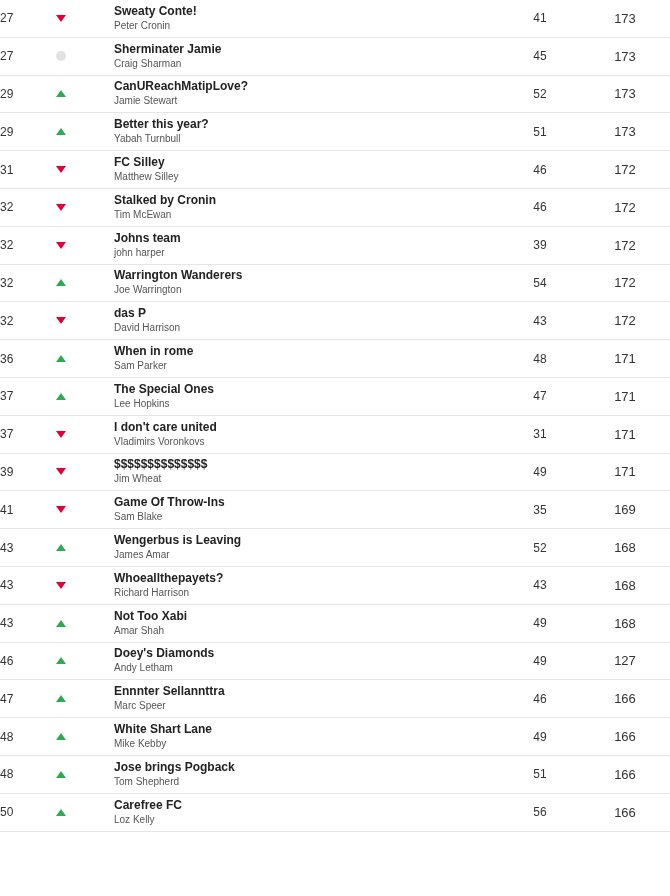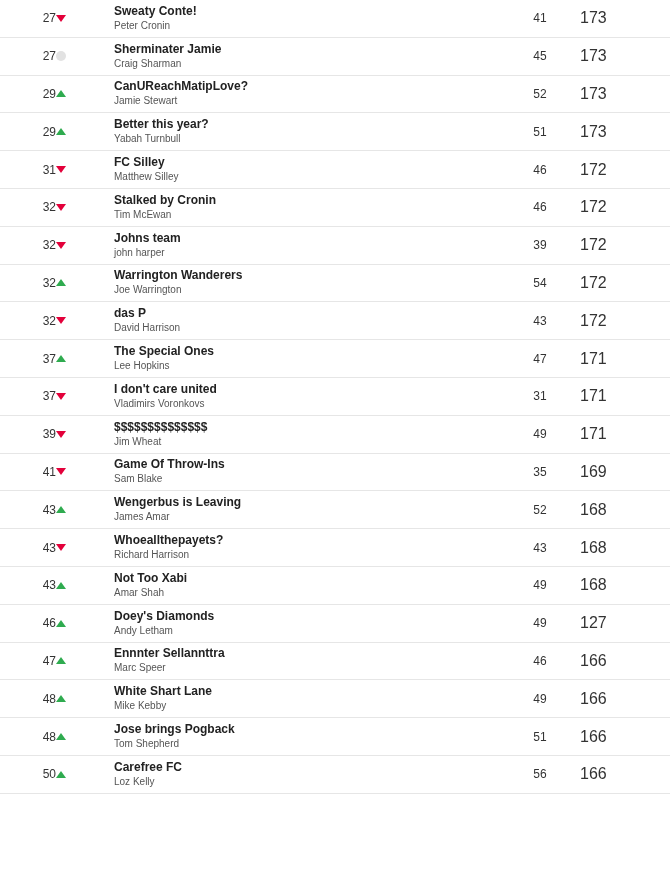--- a/index.html
+++ b/index.html
@@ -31,21 +31,21 @@
   .col-rank   { width: 56px;  }
   .col-move   { width: 58px;  }
   .col-team   { width: 386px; }
   .col-pts    { width: 80px;  }
   .col-total  { width: 90px;  }
 
   .rank {
     font-size: 12px;
     color: #333;
     padding-left: 10px;
-    text-align: right;
+    text-align: left;
     white-space: nowrap;
   }
   .move {
     text-align: left;
     padding-left: 0px;
     line-height: 0;
   }
   .arrow {
     display: inline-block;
     width: 0;
@@ -82,23 +82,23 @@
   }
   .team-cell {
     padding-left: 2px;
   }
   .pts {
     font-size: 12px;
     color: #333;
     text-align: center;
   }
   .total {
-    font-size: 16px;
+    font-size: 13px;
     color: #333;
-    text-align: left;
+    text-align: center;
   }
 </style>
 </head>
 <body>
 
 <table class="league-table">
   <colgroup>
     <col class="col-rank">
     <col class="col-move">
     <col class="col-team">
@@ -190,20 +190,30 @@
         <td class="rank">32</td>
         <td class="move"><span class="arrow down"></span></td>
         <td class="team-cell">
           <div class="team-name">das P</div>
           <div class="manager-name">David Harrison</div>
         </td>
         <td class="pts">43</td>
         <td class="total">172</td>
       </tr>
       <tr>
+        <td class="rank">36</td>
+        <td class="move"><span class="arrow up"></span></td>
+        <td class="team-cell">
+          <div class="team-name">When in rome</div>
+          <div class="manager-name">Sam Parker</div>
+        </td>
+        <td class="pts">48</td>
+        <td class="total">171</td>
+      </tr>
+      <tr>
         <td class="rank">37</td>
         <td class="move"><span class="arrow up"></span></td>
         <td class="team-cell">
           <div class="team-name">The Special Ones</div>
           <div class="manager-name">Lee Hopkins</div>
         </td>
         <td class="pts">47</td>
         <td class="total">171</td>
       </tr>
       <tr>

